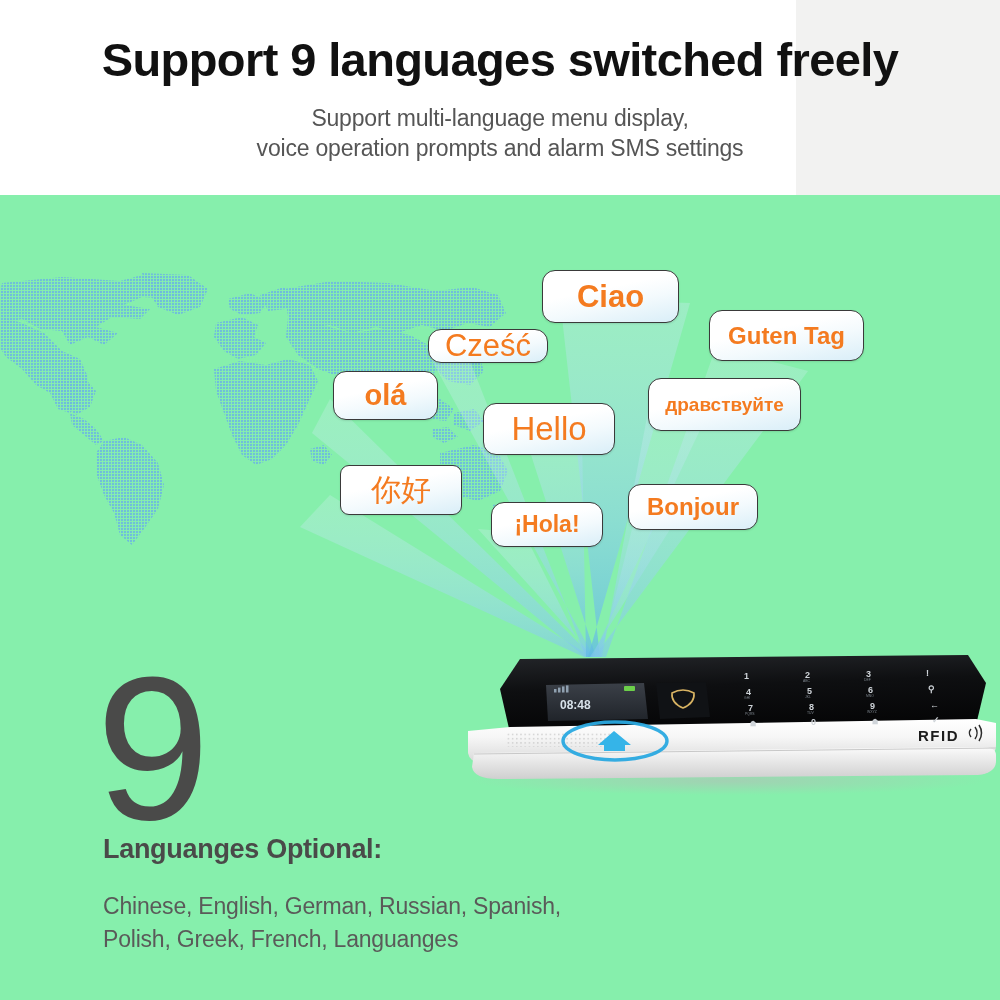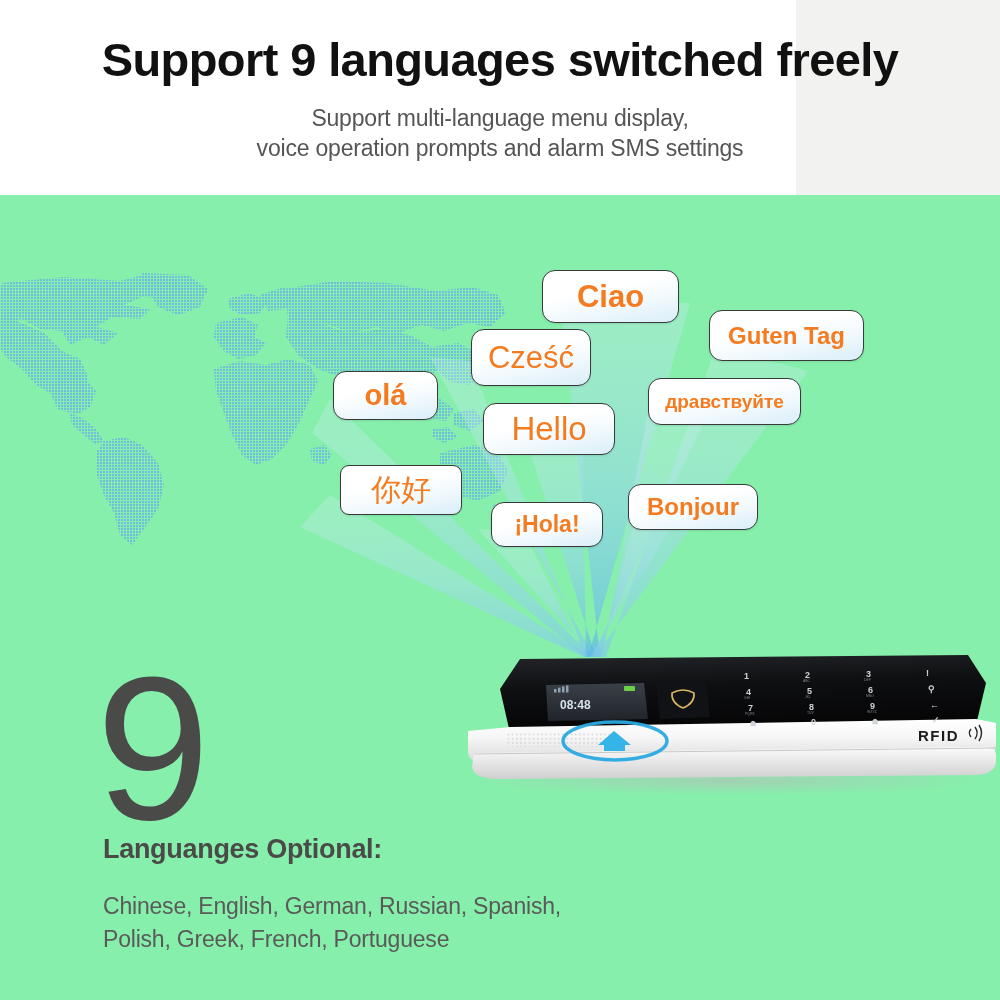--- a/index.html
+++ b/index.html
@@ -56,24 +56,24 @@
     color:#f47b20;
     white-space:nowrap;
     box-shadow:0 1px 2px rgba(0,0,0,0.10);
   }
   .bubble.bold { font-weight:bold; }
   .bubble.light { font-weight:normal; }
 
   
   #bub-ciao      { left:542px; top:75px;  width:137px; height:53px; font-size:31px; } 
   #bub-gutentag  { left:709px; top:115px; width:155px; height:51px; font-size:24px; }
-  #bub-czesc     { left:471px; top:134px; width:120px; height:57px; font-size:31px; }
+  #bub-czesc     { left:428px; top:134px; width:120px; height:34px; font-size:31px; }
   #bub-ola       { left:333px; top:176px; width:105px; height:49px; font-size:29px; }
   #bub-hello     { left:483px; top:208px; width:132px; height:52px; font-size:33px; }
-  #bub-russian   { left:648px; top:183px; width:153px; height:47px; font-size:19px; }
+  #bub-russian   { left:648px; top:183px; width:153px; height:53px; font-size:19px; }
   #bub-chinese   { left:340px; top:270px; width:122px; height:50px; font-size:30px;border-radius:9px; }
   #bub-hola      { left:491px; top:307px; width:112px; height:45px; font-size:23px; }
   #bub-bonjour   { left:628px; top:289px; width:130px; height:46px; font-size:24px; }
 
   
   .big-nine {
     position:absolute; left:96px; top:455px;
     font-size:205px; font-weight:300; color:#4a4a49;
     line-height:195px; font-family:"Liberation Sans", sans-serif;
   }
@@ -205,21 +205,21 @@
   <div class="bubble bold" id="bub-russian">дравствуйте</div>
   <div class="bubble light" id="bub-chinese">你好</div>
   <div class="bubble bold" id="bub-hola">¡Hola!</div>
   <div class="bubble bold" id="bub-bonjour">Bonjour</div>
 
   <div class="big-nine">9</div>
 
   <div class="opt-title">Languanges Optional:</div>
   <div class="opt-list">
     <div>Chinese, English, German, Russian, Spanish,</div>
-    <div>Polish, Greek, French, Portuguese</div>
+    <div>Polish, Greek, French, Languanges</div>
   </div>
 
   <div class="device">
     <svg viewBox="0 0 552 145" xmlns="http://www.w3.org/2000/svg">
       <defs>
         <linearGradient id="panelTop" x1="0" y1="0" x2="0.2" y2="1">
           <stop offset="0%" stop-color="#24262a"></stop>
           <stop offset="45%" stop-color="#0e0f11"></stop>
           <stop offset="100%" stop-color="#050506"></stop>
         </linearGradient>

